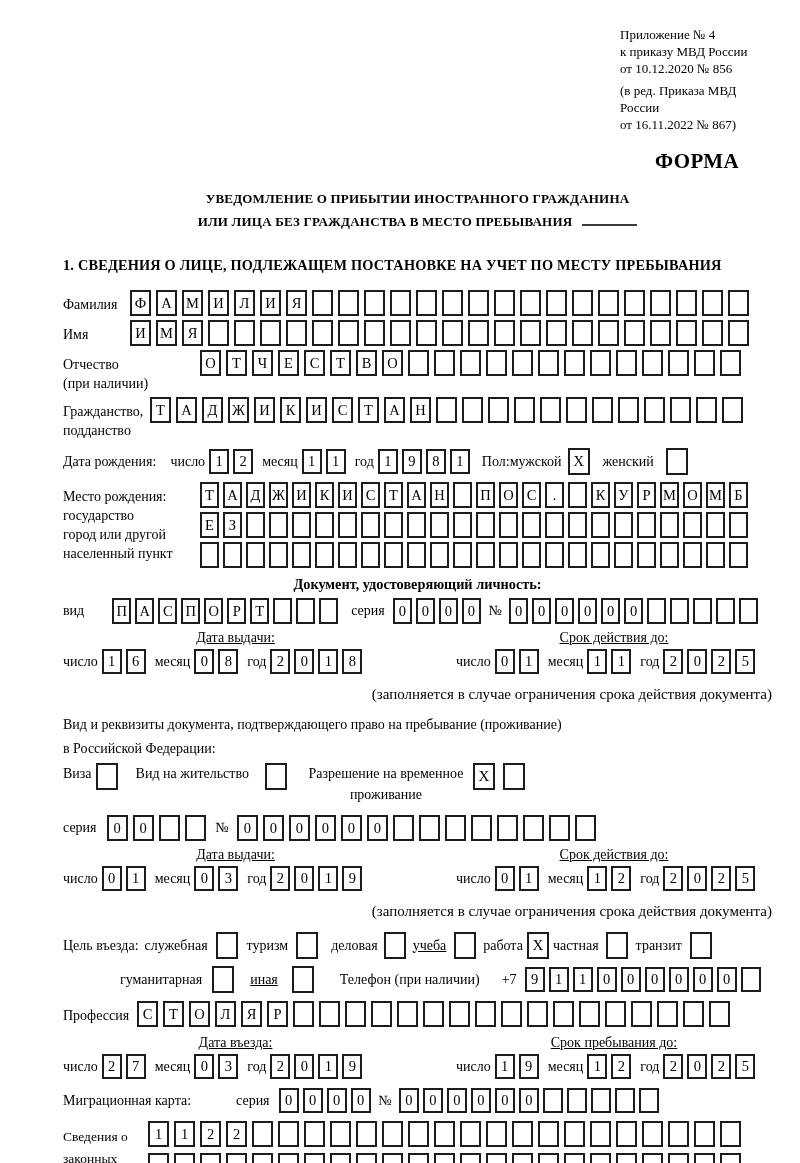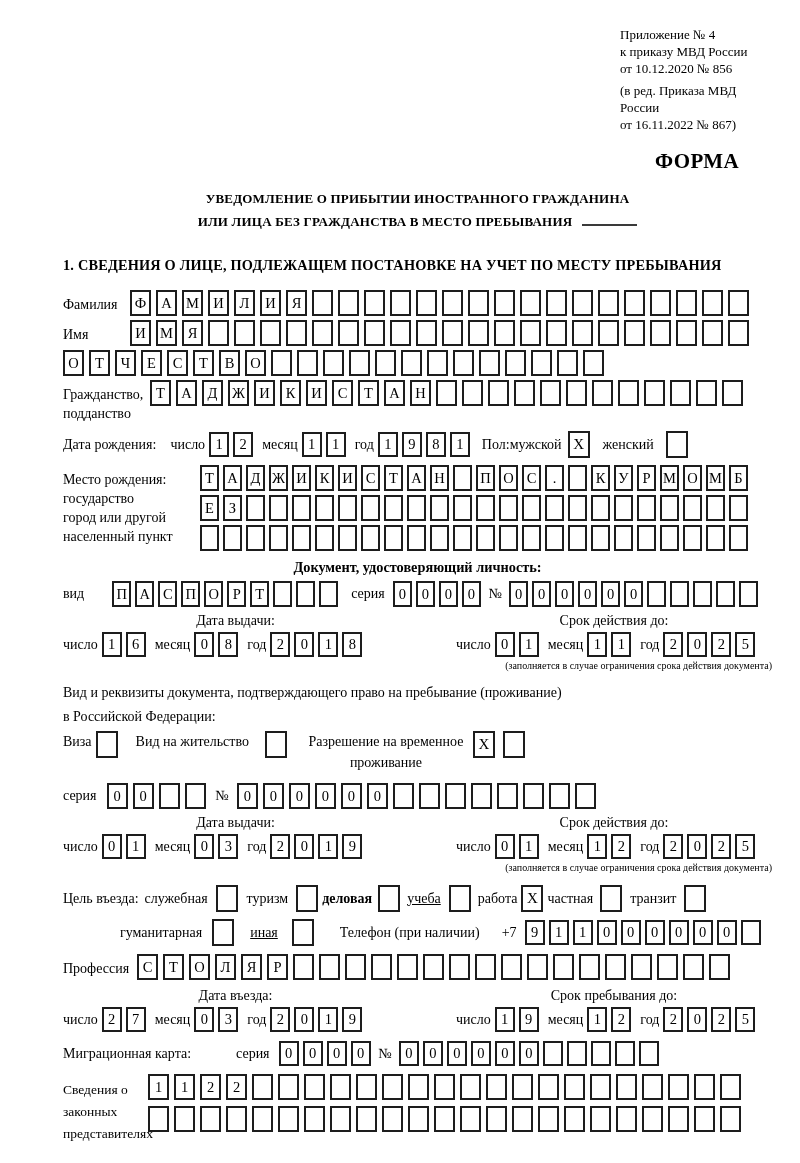--- a/index.html
+++ b/index.html
@@ -42,25 +42,25 @@
 
   
   .dochead { text-align: center; font-weight: bold; font-size: 14.3px; margin-top: 8px; }
   .vidrow { display: flex; align-items: center; margin-top: 5px; }
   .vidrow .lbl { flex: none; }
 
   
   .dates { display: flex; margin-top: 6px; }
   .col-l { width: 345px; flex: none; }
   .col-r { flex: 1; padding-left: 48px; }
-  .dhead { text-align: center; margin-bottom: 3px; }
+  .dhead { text-align: center; margin-bottom: 3px; text-decoration: underline; }
   .dgroup { display: flex; align-items: center; }
   .dgroup .dlabel { flex: none; margin-right: 4px; }
   .dgroup .gap { width: 9px; flex: none; }
-  .note { text-align: right; font-size: 10px; margin-top: 3px; }
+  .note { text-align: right; font-size: 15px; margin-top: 12px; }
 
   
   .intro { margin-top: 10px; line-height: 24px; }
   .resopts { display: flex; align-items: flex-start; margin-top: 2px; }
   .resopts .olabel { line-height: 21px; }
   .c160 { width: 162px; text-align: center; flex: none; }
   .c180 { width: 180px; text-align: center; flex: none; }
 
   
   .visit { display: flex; align-items: center; margin-top: 12px; }
@@ -142,20 +142,24 @@
         <span class="box"></span>
         <span class="box"></span>
         <span class="box"></span>
         <span class="box"></span>
         <span class="box"></span>
         <span class="box"></span>
       </div>
   </div>
 
   <div class="frow">
+    <div class="flabel w137">
+      <div>Отчество</div>
+      <div>(при наличии)</div>
+    </div>
     <div class="boxrow">
         <span class="box">О</span>
         <span class="box">Т</span>
         <span class="box">Ч</span>
         <span class="box">Е</span>
         <span class="box">С</span>
         <span class="box">Т</span>
         <span class="box">В</span>
         <span class="box">О</span>
         <span class="box"></span>
@@ -507,21 +511,21 @@
     </div>
   </div>
   <div class="note">(заполняется в случае ограничения срока действия документа)</div>
 
   <div class="visit">
     <span class="vlabel">Цель въезда:</span>
     <span class="vlabel" style="margin-left:6px;">служебная</span>
     <span class="cb" style="margin-left:8px;"></span>
     <span class="vlabel" style="margin-left:9px;">туризм</span>
     <span class="cb" style="margin-left:8px;"></span>
-    <span class="vlabel" style="margin-left:4px;font-weight:bold;">деловая</span>
+    <span class="vlabel" style="margin-left:13px;">деловая</span>
     <span class="cb" style="margin-left:6px;"></span>
     <span class="vlabel" style="margin-left:7px;text-decoration:underline;">учеба</span>
     <span class="cb" style="margin-left:8px;"></span>
     <span class="vlabel" style="margin-left:7px;">работа</span>
     <span class="cb" style="margin-left:4px;">X</span>
     <span class="vlabel" style="margin-left:4px;">частная</span>
     <span class="cb" style="margin-left:7px;"></span>
     <span class="vlabel" style="margin-left:8px;">транзит</span>
     <span class="cb" style="margin-left:8px;"></span>
   </div>

